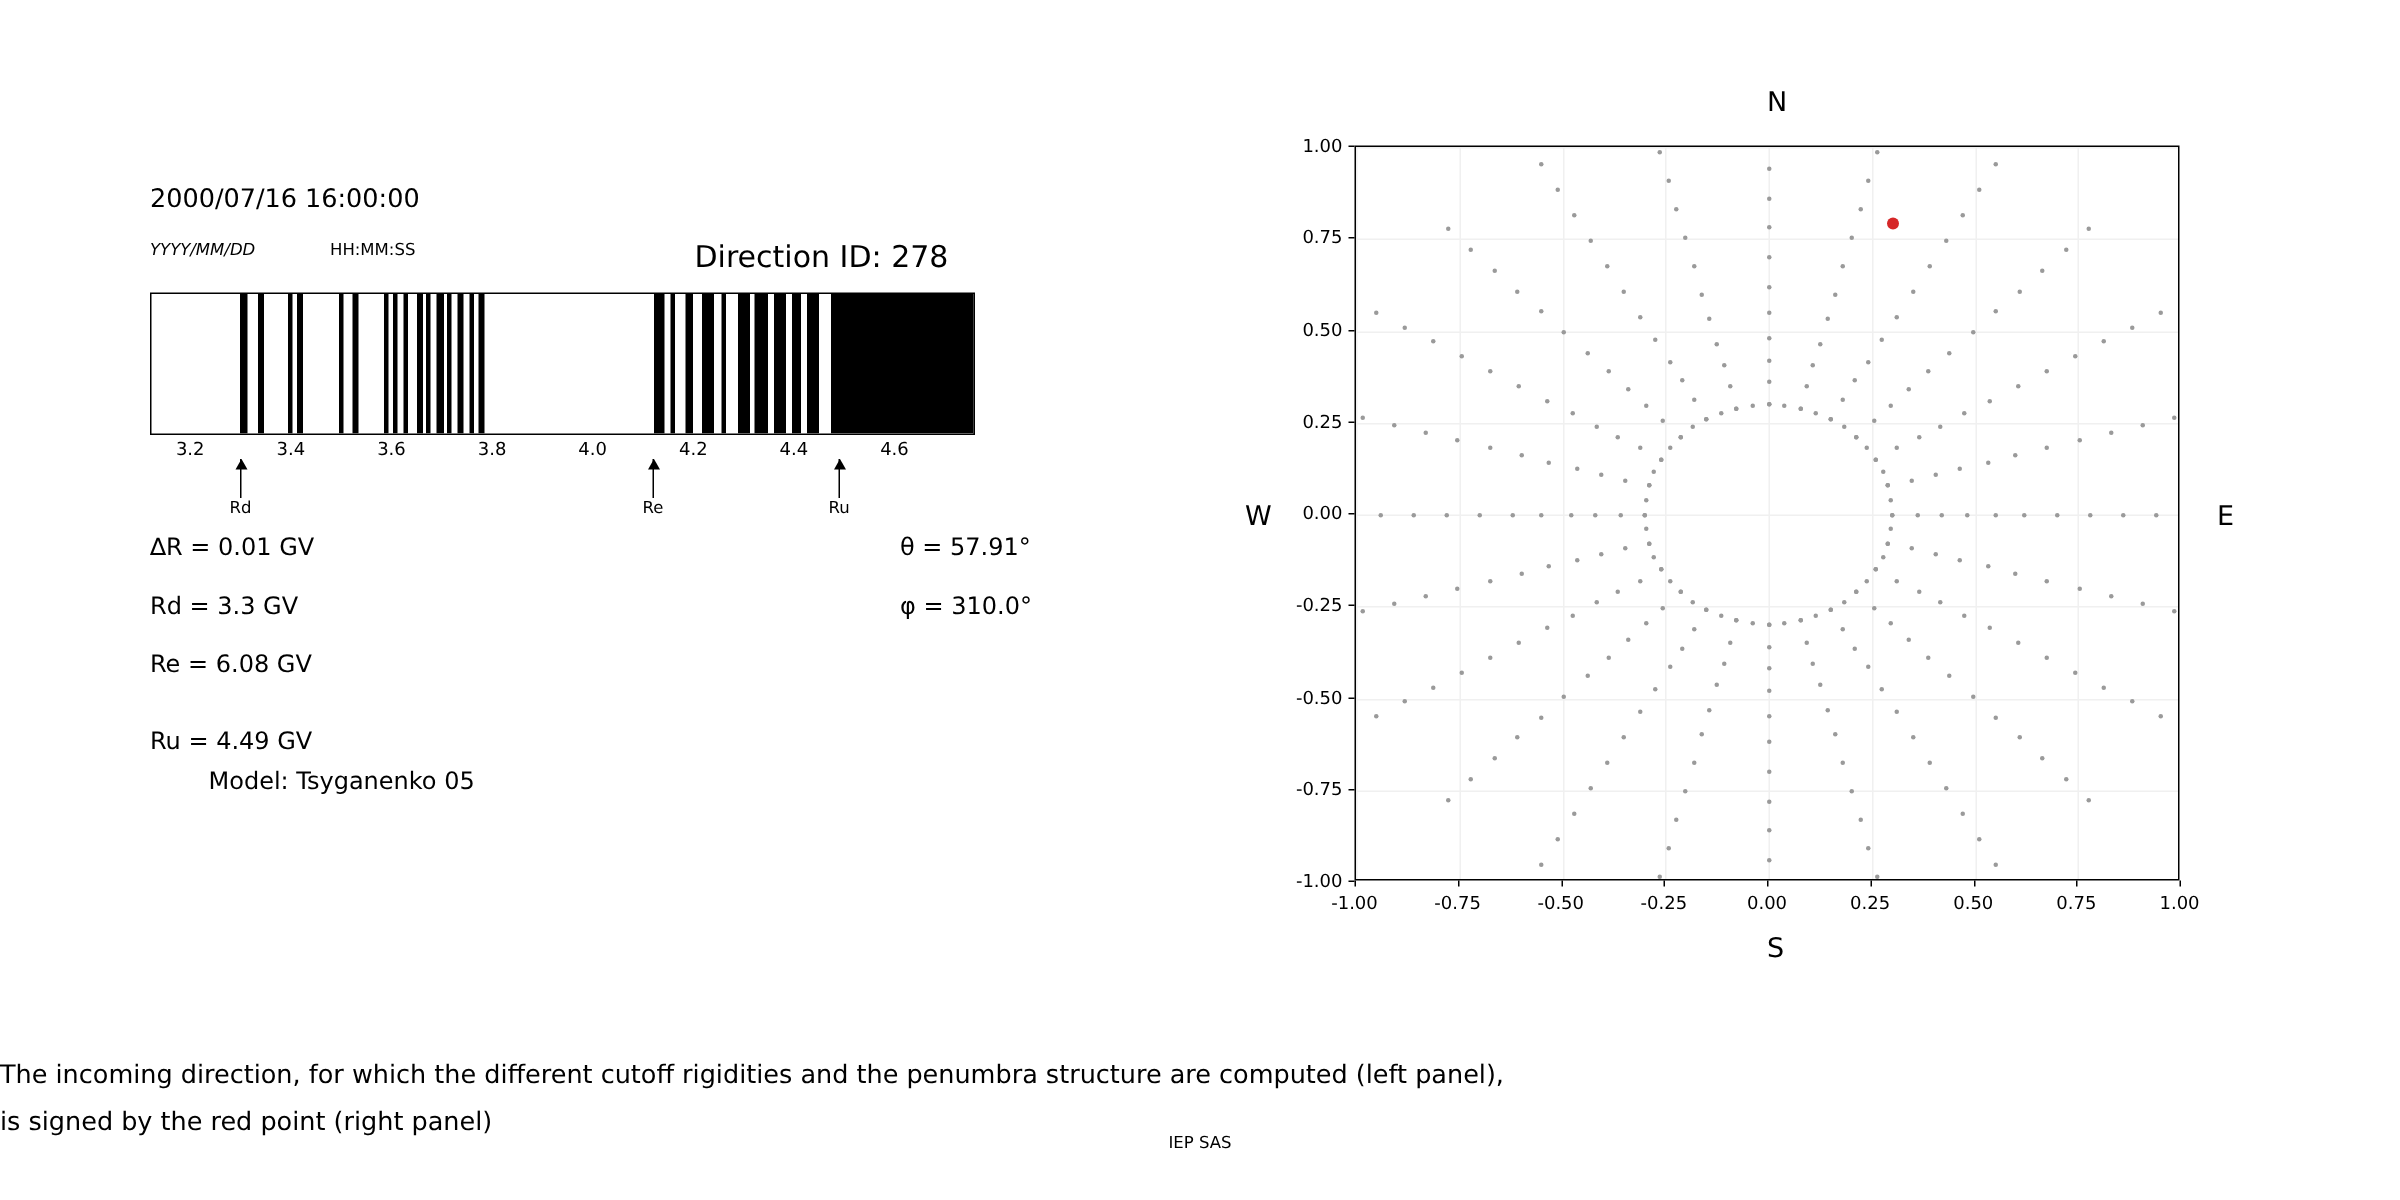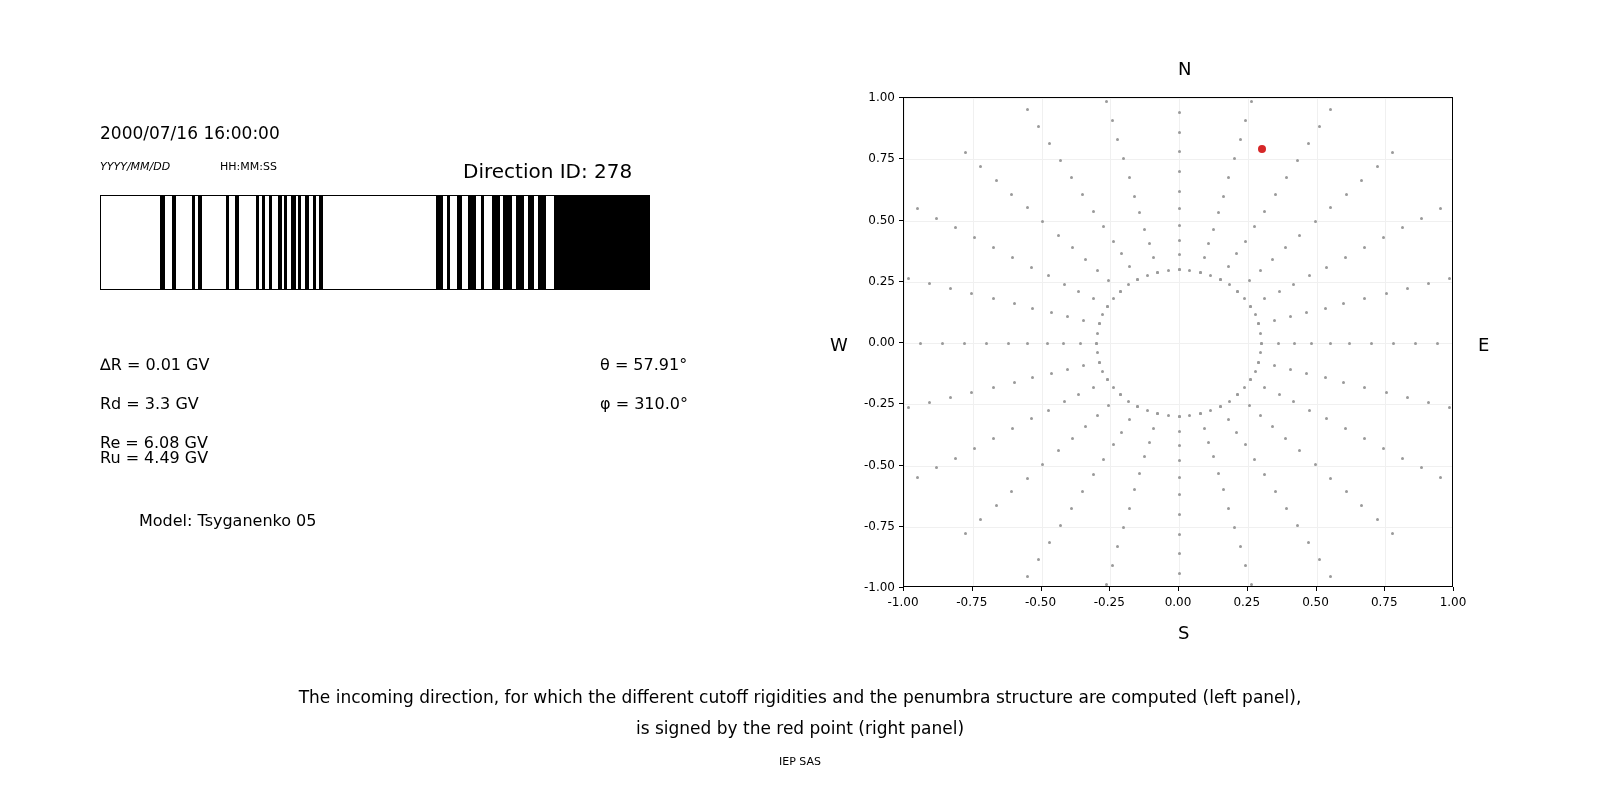--- a/index.html
+++ b/index.html
@@ -123,21 +123,21 @@
   .stat {
     position: absolute;
     font-size: 16px;
     white-space: nowrap;
   }
   .col1 { left: 100px; }
   .col2 { left: 600px; }
   .r1 { top: 355px; }
   .r2 { top: 394px; }
   .r3 { top: 433px; }
-  .r4 { top: 448px; }
+  .r4 { top: 484px; }
   .r5 { top: 511px; margin-left: 39px; }
 
   
   .plot-box {
     position: absolute;
     left: 103px;
     top: 97px;
     width: 550px;
     height: 490px;
     border: 1px solid #000;
@@ -200,22 +200,22 @@
     white-space: nowrap;
   }
   .cmp-n { left: 378px; top: 58px; }
   .cmp-s { left: 378px; top: 622px; }
   .cmp-w { left: 30px; top: 334px; }
   .cmp-e { left: 678px; top: 334px; }
 
   .caption {
     position: absolute;
     width: 1600px;
-    text-align: center;
     font-size: 17px;
+    margin-top: 20px;
   }
   .cap1 { top: 687px; }
   .cap2 { top: 718px; }
   .footer {
     position: absolute;
     width: 1600px;
     text-align: center;
     top: 755px;
     font-size: 11px;
   }
@@ -251,20 +251,36 @@
       <div class="pen-band" style="left: 346.098px; width: 3.01829px;"></div>
       <div class="pen-band" style="left: 356.494px; width: 4.35976px;"></div>
       <div class="pen-band" style="left: 367.226px; width: 7.37805px;"></div>
       <div class="pen-band" style="left: 379.634px; width: 3.35366px;"></div>
       <div class="pen-band" style="left: 391.037px; width: 8.04878px;"></div>
       <div class="pen-band" style="left: 402.439px; width: 8.38415px;"></div>
       <div class="pen-band" style="left: 414.512px; width: 8.38415px;"></div>
       <div class="pen-band" style="left: 426.585px; width: 6.70732px;"></div>
       <div class="pen-band" style="left: 436.982px; width: 8.04878px;"></div>
       <div class="pen-band" style="left: 452.744px; width: 97.2561px;"></div>
+    </div>
+  <div class="pen-axis" id="pen-axis">
+      <div class="pen-tick-label" style="left: 26.8293px;">3.2</div>
+      <div class="pen-tick-label" style="left: 93.9024px;">3.4</div>
+      <div class="pen-tick-label" style="left: 160.976px;">3.6</div>
+      <div class="pen-tick-label" style="left: 228.049px;">3.8</div>
+      <div class="pen-tick-label" style="left: 295.122px;">4.0</div>
+      <div class="pen-tick-label" style="left: 362.195px;">4.2</div>
+      <div class="pen-tick-label" style="left: 429.268px;">4.4</div>
+      <div class="pen-tick-label" style="left: 496.341px;">4.6</div>
+      <div class="marker" style="left: 60.3659px;"></div>
+      <div class="marker-label" style="left: 60.3659px;">Rd</div>
+      <div class="marker" style="left: 335.366px;"></div>
+      <div class="marker-label" style="left: 335.366px;">Re</div>
+      <div class="marker" style="left: 459.451px;"></div>
+      <div class="marker-label" style="left: 459.451px;">Ru</div>
     </div>
 
   <div class="stat col1 r1">∆R = 0.01 GV</div>
   <div class="stat col1 r2">Rd = 3.3 GV</div>
   <div class="stat col1 r3">Re = 6.08 GV</div>
   <div class="stat col1 r4">Ru = 4.49 GV</div>
   <div class="stat col1 r5">Model: Tsyganenko 05</div>
   <div class="stat col2 r1">θ = 57.91°</div>
   <div class="stat col2 r2">φ = 310.0°</div>
 </div>

